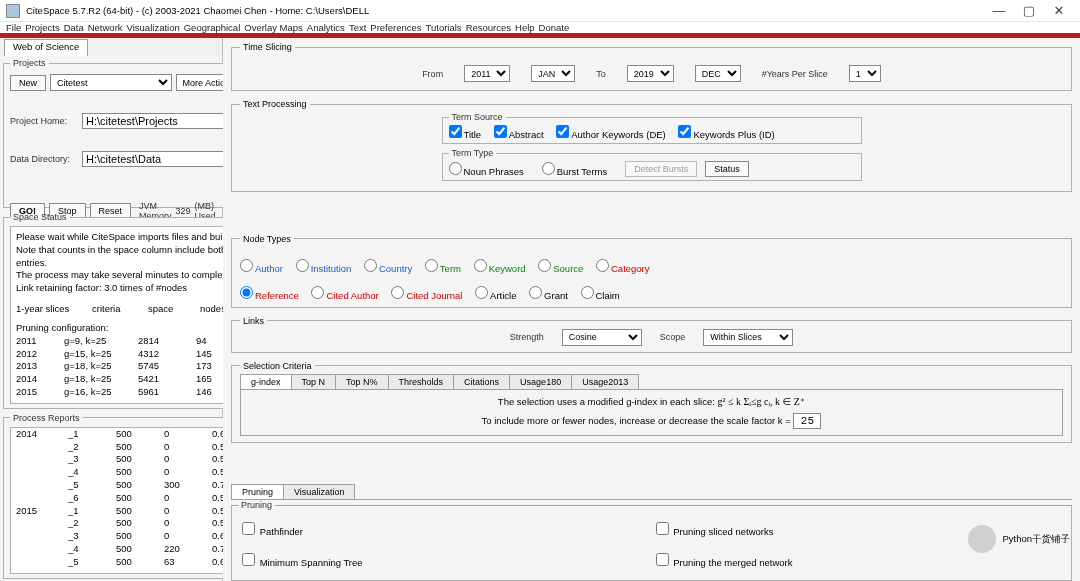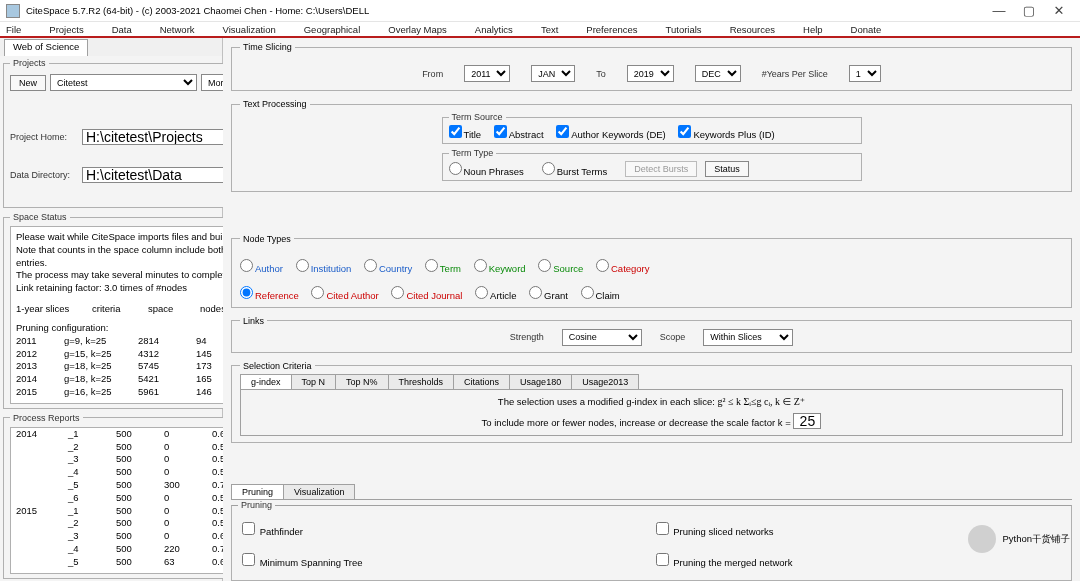--- a/index.html
+++ b/index.html
@@ -1,33 +1,33 @@
 <!DOCTYPE html>
 <html><head>
 <meta charset="utf-8">
 <style>
 *{box-sizing:border-box;margin:0;padding:0;font-family:Tahoma,Arial,sans-serif;font-size:9.5px;color:#000}
 body{background:#f0f0f0;width:1080px;height:581px;overflow:hidden;position:relative}
 .titlebar{height:22px;background:#fff;display:flex;align-items:center;padding:0 6px;border-bottom:1px solid #e5e5e5}
 .titlebar .ico{width:14px;height:14px;background:#a8c8e0;border:1px solid #888;margin-right:6px}
 .titlebar .spacer{flex:1}
 .titlebar .winbtn{width:30px;text-align:center;font-size:13px;line-height:20px;color:#444}
-.menubar{height:16px;background:#fff;display:flex;gap:28px;padding:0 6px;align-items:center;border-bottom:2px solid #b91c1c}
+.menubar{height:16px;background:#fff;display:flex;gap:4px;padding:0 6px;align-items:flex-end;border-bottom:5px solid #b91c1c}
 .menubar span{color:#222}
 .main{display:flex;height:543px}
 .leftcol{width:223px;display:flex;flex-direction:column;border-right:1px solid #c0c0c0;background:#f4f4f4}
 .rightcol{flex:1;display:flex;flex-direction:column;background:#f4f4f4;overflow:hidden}
 .tab-strip{height:18px;display:flex;padding:1px 0 0 4px;background:#f0f0f0}
 .tab{padding:1px 8px;border:1px solid #a0a0a0;background:#eaeaea;border-bottom:none}
 .tab.active{background:#fff}
 fieldset.grp{border:1px solid #b0b0b0;margin:2px 3px;padding:4px 6px;background:#f4f4f4}
 fieldset.grp>legend{padding:0 3px;font-size:9px;color:#333}
 .btn{border:1px solid #888;background:#f8f8f8;padding:2px 8px;font-size:9px;cursor:pointer}
 .cmb{border:1px solid #888;background:#fff;height:17px;font-size:9px;padding:0 2px}
-.txt{border:1px solid #888;background:#fff;height:16px;font-size:14px;padding:0 3px}
+.txt{border:1px solid #888;background:#fff;height:16px;font-size:11px;padding:0 3px}
 .row{display:flex;align-items:center;gap:4px;margin:2px 0}
 .lbl{font-size:9px;color:#333}
 .statusbox{border:1px solid #b0b0b0;background:#fff;flex:1;padding:4px 5px;overflow:auto;font-size:9px;line-height:1.35}
 .tblhdr{display:flex;gap:18px;margin-top:8px}
 .tblrow{display:flex;gap:18px}
 .c1{width:30px}.c2{width:56px}.c3{width:40px}.c4{width:40px}.c5{width:60px}
 .pr{display:flex}.pr span{display:inline-block}.pc1{width:52px}.pc2{width:48px}.pc3{width:48px}.pc4{width:48px}.pc5{width:48px}
 .rad{margin-right:2px}
 .chk{margin-right:2px}
 .tabbtns{display:flex;border-bottom:1px solid #a0a0a0}
@@ -79,21 +79,21 @@
       <div class="tab active">Web of Science</div>
     </div>
 
     <fieldset class="grp" style="height:150px">
       <legend>Projects</legend>
       <div class="row">
         <button class="btn">New</button>
         <select class="cmb" style="flex:1"><option>Citetest</option></select>
         <select class="cmb" style="width:70px"><option>More Actions ...</option></select>
       </div>
-      <div class="row" style="margin-top:38px">
+      <div class="row" style="margin-top:22px">
         <span class="lbl" style="width:68px">Project Home:</span>
         <input class="txt" style="flex: 1 1 0%;" value="H:\citetest\Projects">
       </div>
       <div class="row" style="margin-top:22px">
         <span class="lbl" style="width:68px">Data Directory:</span>
         <input class="txt" style="flex: 1 1 0%;" value="H:\citetest\Data">
       </div>
       <div class="row" style="margin-top:34px">
         <button class="btn" style="font-weight:bold">GO!</button>
         <button class="btn">Stop</button>
@@ -333,21 +333,21 @@
         <div class="tabbtn">Usage180</div>
         <div class="tabbtn">Usage2013</div>
       </div>
       <div style="border:1px solid #a0a0a0;border-top:none;padding:6px;text-align:center">
         <div>
           <span>The selection uses a modified g-index in each slice: </span>
           <span class="formula">g² ≤ k Σᵢ≤g cᵢ, k ∈ Z⁺</span>
         </div>
         <div style="margin-top:6px">
           <span>To include more or fewer nodes, increase or decrease the scale factor k =</span>
-          <input class="txt" style="width: 28px; text-align: center;" value="25">
+          <input class="txt" style="width: 28px; text-align: center; font-family: Liberation Mono, monospace;" value="25">
         </div>
       </div>
     </fieldset>
 
     <div style="height:40px"></div>
 
     <div style="margin:0 8px">
       <div class="tabbtns">
         <div class="tabbtn active">Pruning</div>
         <div class="tabbtn">Visualization</div>

